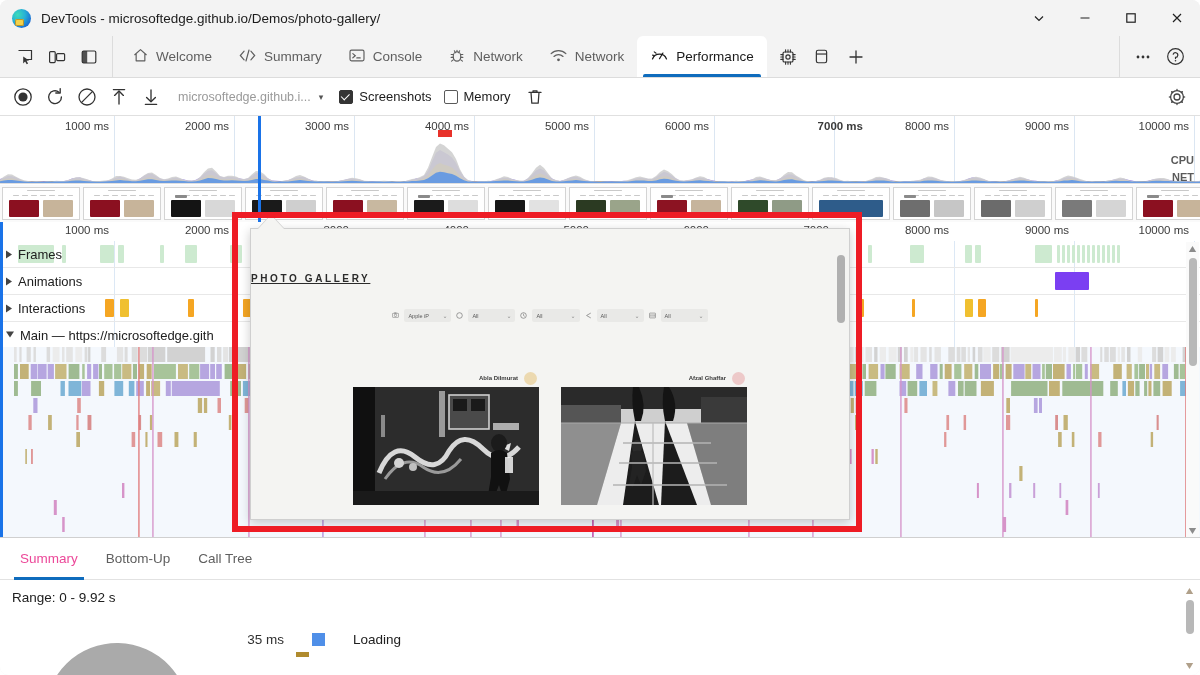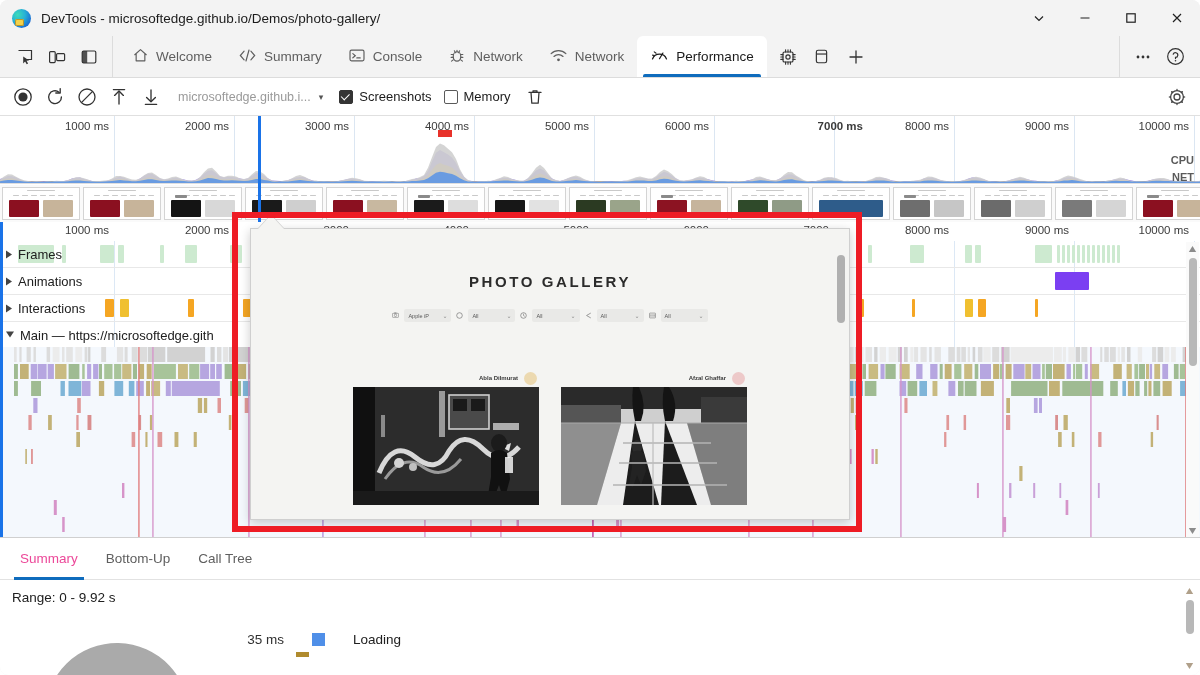--- a/index.html
+++ b/index.html
@@ -249,22 +249,22 @@
   #popup-arrow {
     position: absolute; left: 258px; top: 215px;
     width: 0; height: 0; z-index: 26;
     border-left: 13px solid transparent;
     border-right: 13px solid transparent;
     border-bottom: 14px solid #f4f4f2;
     filter: drop-shadow(0 -1px 0 #cfcfcf);
   }
   #gal-title {
     position: absolute; top: 44px; left: 0; width: 100%;
-    text-align: center; font-size: 15px; letter-spacing: 2.6px;
-    font-weight: bold; color: #2b2b2b;
+    font-size: 10px; letter-spacing: 2.6px;
+    font-weight: bold; color: #2b2b2b; text-decoration: underline;
   }
   #gal-filters {
     position: absolute; top: 80px; left: 0; width: 100%;
     display: flex; justify-content: center; align-items: center; gap: 5px;
   }
   .gf {
     display: flex; align-items: center; gap: 4px;
     background: #e9e9e7; border-radius: 2px;
     height: 13px; padding: 0 4px;
     font-size: 5.5px; color: #555; white-space: nowrap;

